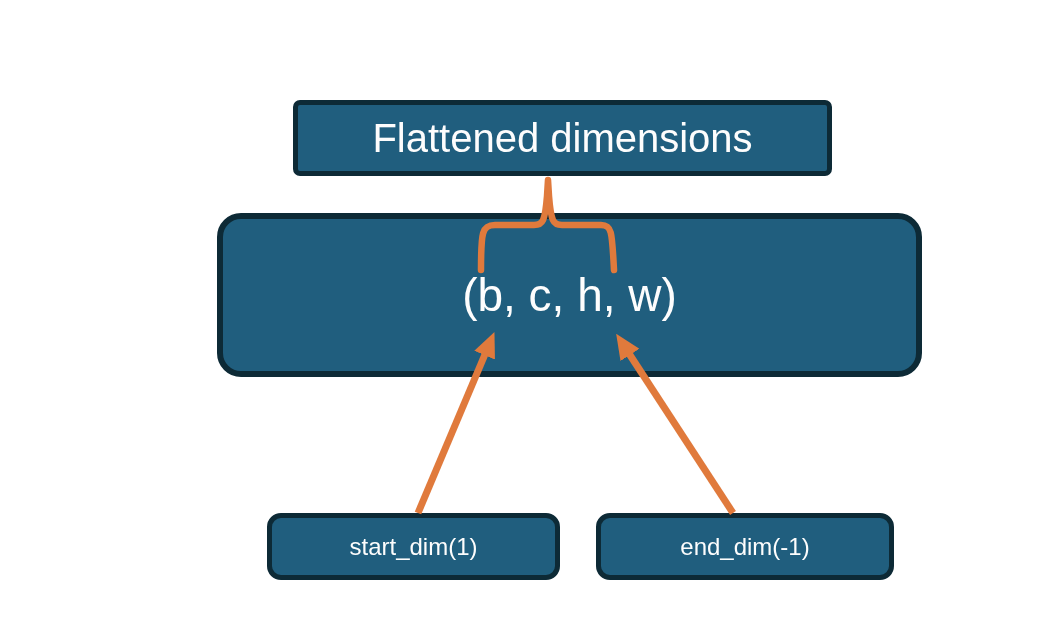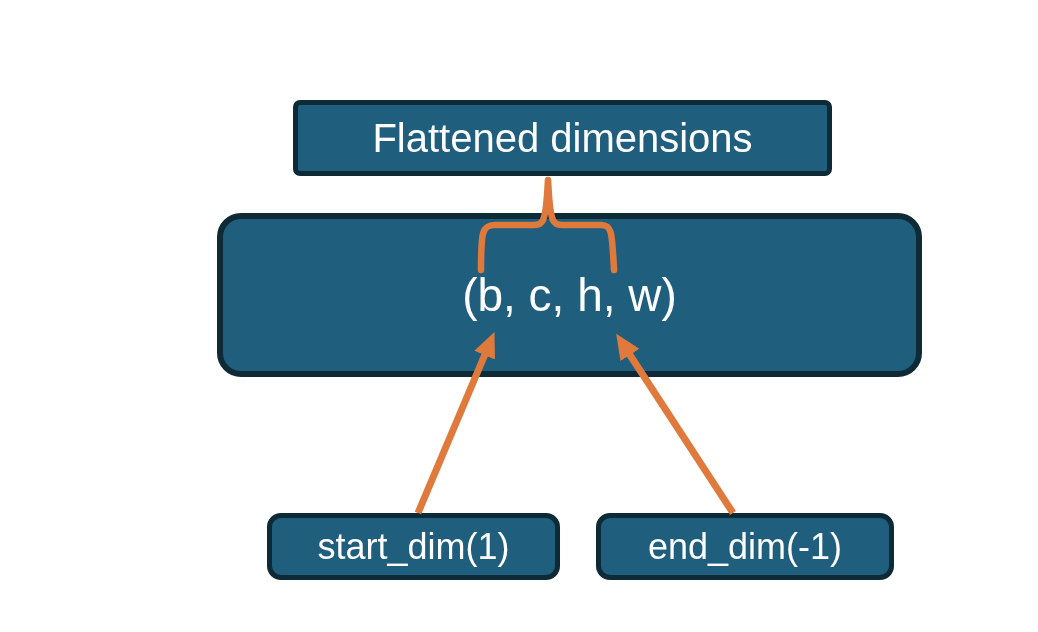--- a/index.html
+++ b/index.html
@@ -41,21 +41,21 @@
     height: 164px;
     border: 6px solid #0d2a36;
     border-radius: 24px;
     font-size: 46px;
     margin-left: 44px;
   }
   .small-box {
     top: 513px;
     height: 67px;
     border-radius: 14px;
-    font-size: 36px;
+    font-size: 24px;
   }
   .start-box {
     left: 267px;
     width: 293px;
   }
   .end-box {
     left: 596px;
     width: 298px;
   }
   .overlay {

